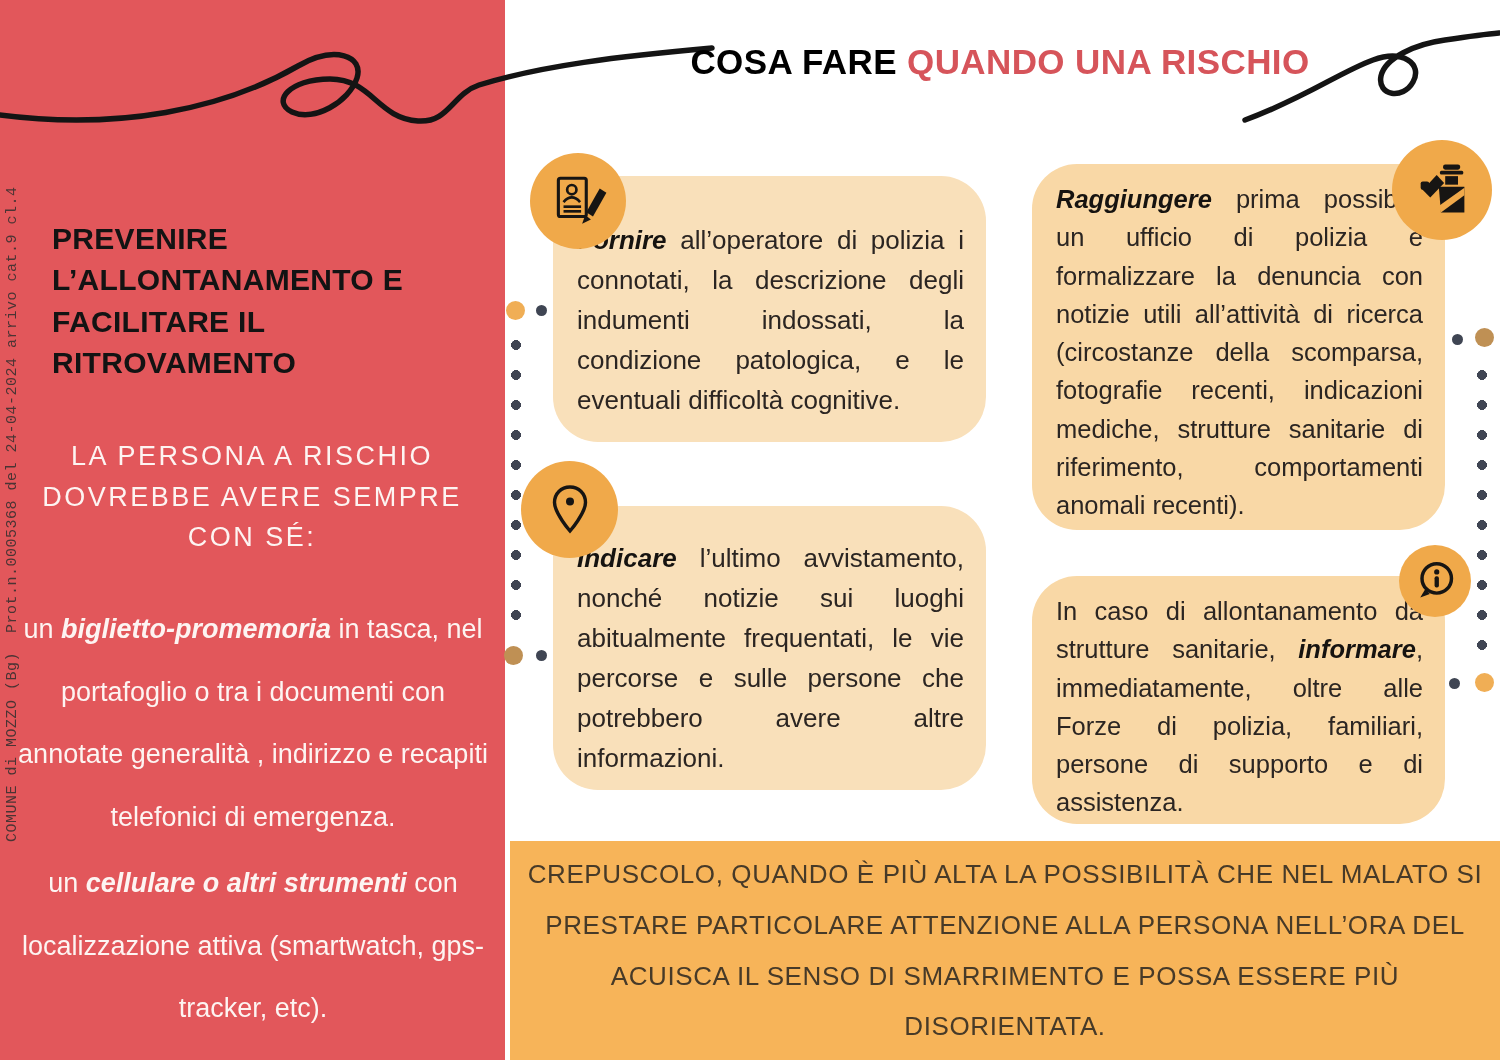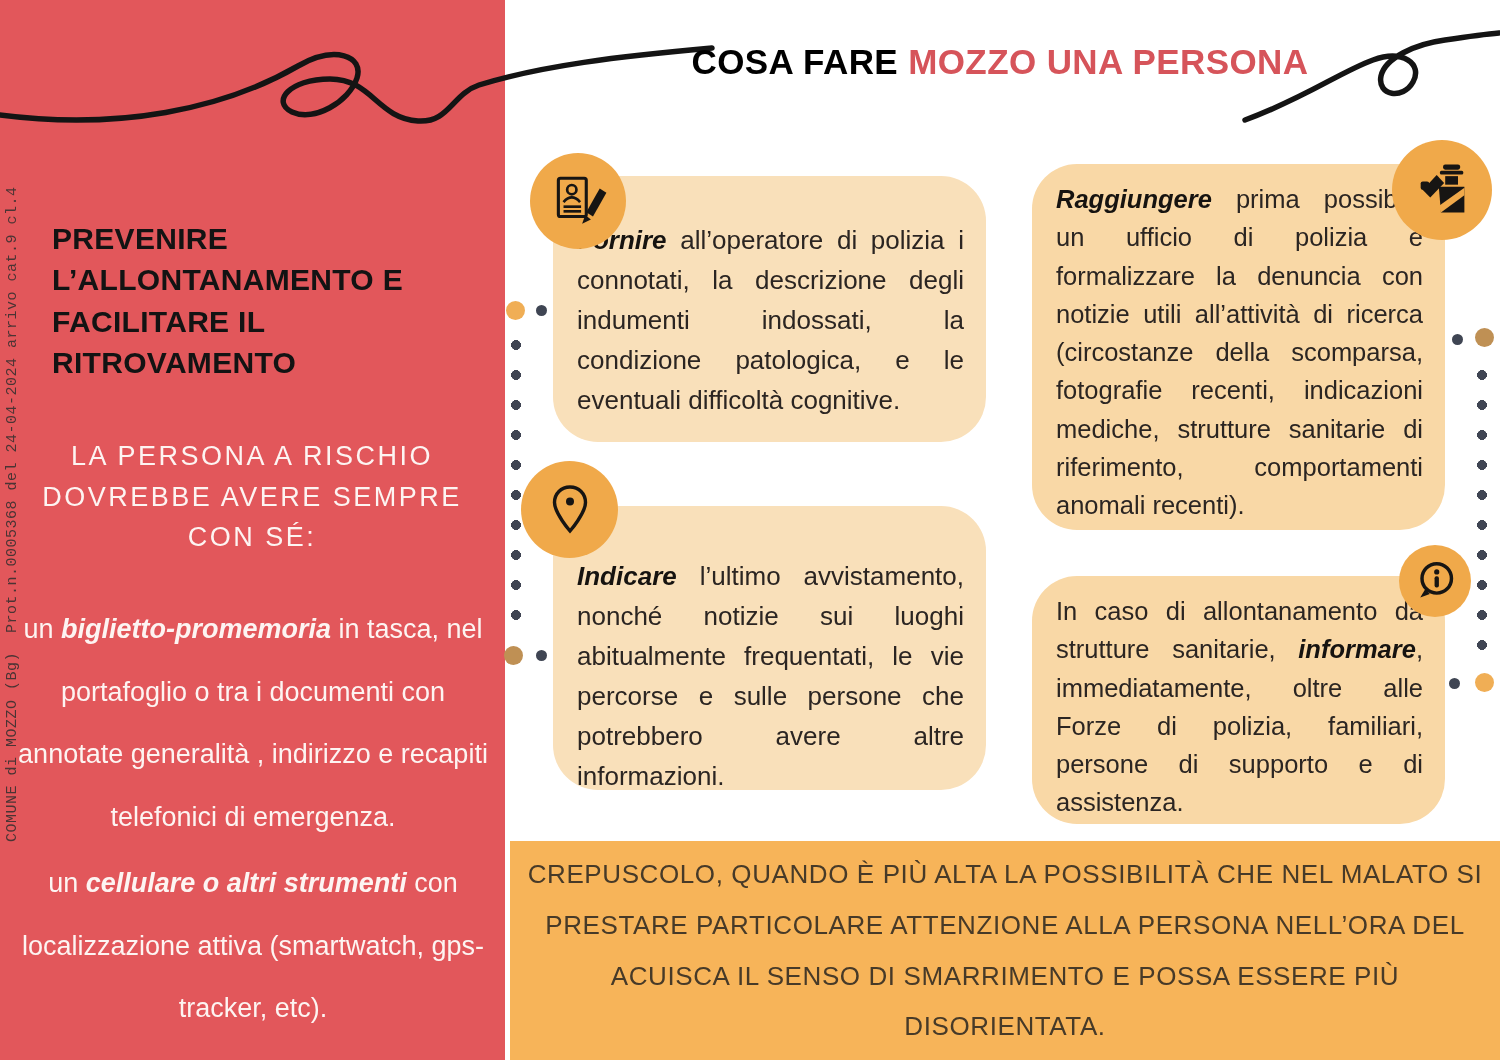--- a/index.html
+++ b/index.html
@@ -52,21 +52,21 @@
   .main-title .t-red{color:var(--title-red);}
   
   .card{
     position:absolute;border-radius:45px;color:var(--ink);
     text-align:justify;font-size:26px;line-height:1.54;
   }
   .card b{font-style:italic;font-weight:700;color:#161310;}
   .card.left-col{background:var(--peach-light);}
   .card.right-col{background:var(--peach-deep);font-size:25.5px;line-height:1.5;}
   #card-fornire{left:553px;top:176px;width:433px;height:266px;padding:44px 22px 20px 24px;}
-  #card-indicare{left:553px;top:506px;width:433px;height:284px;padding:50px 22px 20px 24px;}
+  #card-indicare{left:553px;top:506px;width:433px;height:284px;padding:32px 22px 20px 24px;}
   #card-raggiungere{left:1032px;top:164px;width:413px;height:366px;padding:16px 22px 12px 24px;}
   #card-informare{left:1032px;top:576px;width:413px;height:248px;padding:16px 22px 12px 24px;}
   
   .icon-circle{position:absolute;border-radius:50%;background:var(--circle-orange);display:flex;align-items:center;justify-content:center;}
   #ic1{left:530px;top:153px;width:96px;height:96px;}
   #ic2{left:521px;top:461px;width:97px;height:97px;}
   #ic3{left:1392px;top:140px;width:100px;height:100px;}
   #ic4{left:1399px;top:545px;width:72px;height:72px;}
   .icon-circle svg{display:block;}
   
@@ -113,21 +113,21 @@
   </div>
 
   <svg class="squiggle" style="left:0;top:18px;" width="720" height="160" viewBox="0 0 720 160">
     <path d="M -8 96 C 120 114, 225 90, 298 48 C 335 27, 364 38, 357 60 C 349 84, 314 104, 292 94 C 271 84, 289 61, 330 61 C 372 61, 377 100, 418 103 C 449 105, 452 76, 479 67 C 540 48, 620 38, 712 30" fill="none" stroke="#141414" stroke-width="5.5" stroke-linecap="round"></path>
   </svg>
   <svg class="squiggle" style="left:1235px;top:20px;" width="265" height="120" viewBox="0 0 265 120">
     <path d="M 10 100 C 70 78, 105 52, 138 40 C 168 29, 188 44, 178 62 C 168 80, 142 76, 146 56 C 150 38, 180 24, 210 20 C 230 17, 252 14, 264 13" fill="none" stroke="#141414" stroke-width="5.5" stroke-linecap="round"></path>
   </svg>
 
   <div class="main-title">
-    <div><span class="t-black">COSA FARE</span><span class="t-red"> MOZZO UNA PERSONA</span></div>
+    <div><span class="t-black">COSA FARE</span><span class="t-red"> QUANDO UNA RISCHIO</span></div>
   </div>
 
   <div class="card left-col" id="card-fornire">
     <span></span><b>Fornire</b><span> all’operatore di polizia i connotati, la descrizione degli indumenti indossati, la condizione patologica, e le eventuali difficoltà cognitive.</span>
   </div>
 
   <div class="card left-col" id="card-indicare">
     <span></span><b>Indicare</b><span> l’ultimo avvistamento, nonché notizie sui luoghi abitualmente frequentati, le vie percorse e sulle persone che potrebbero avere altre informazioni.</span>
   </div>
 

